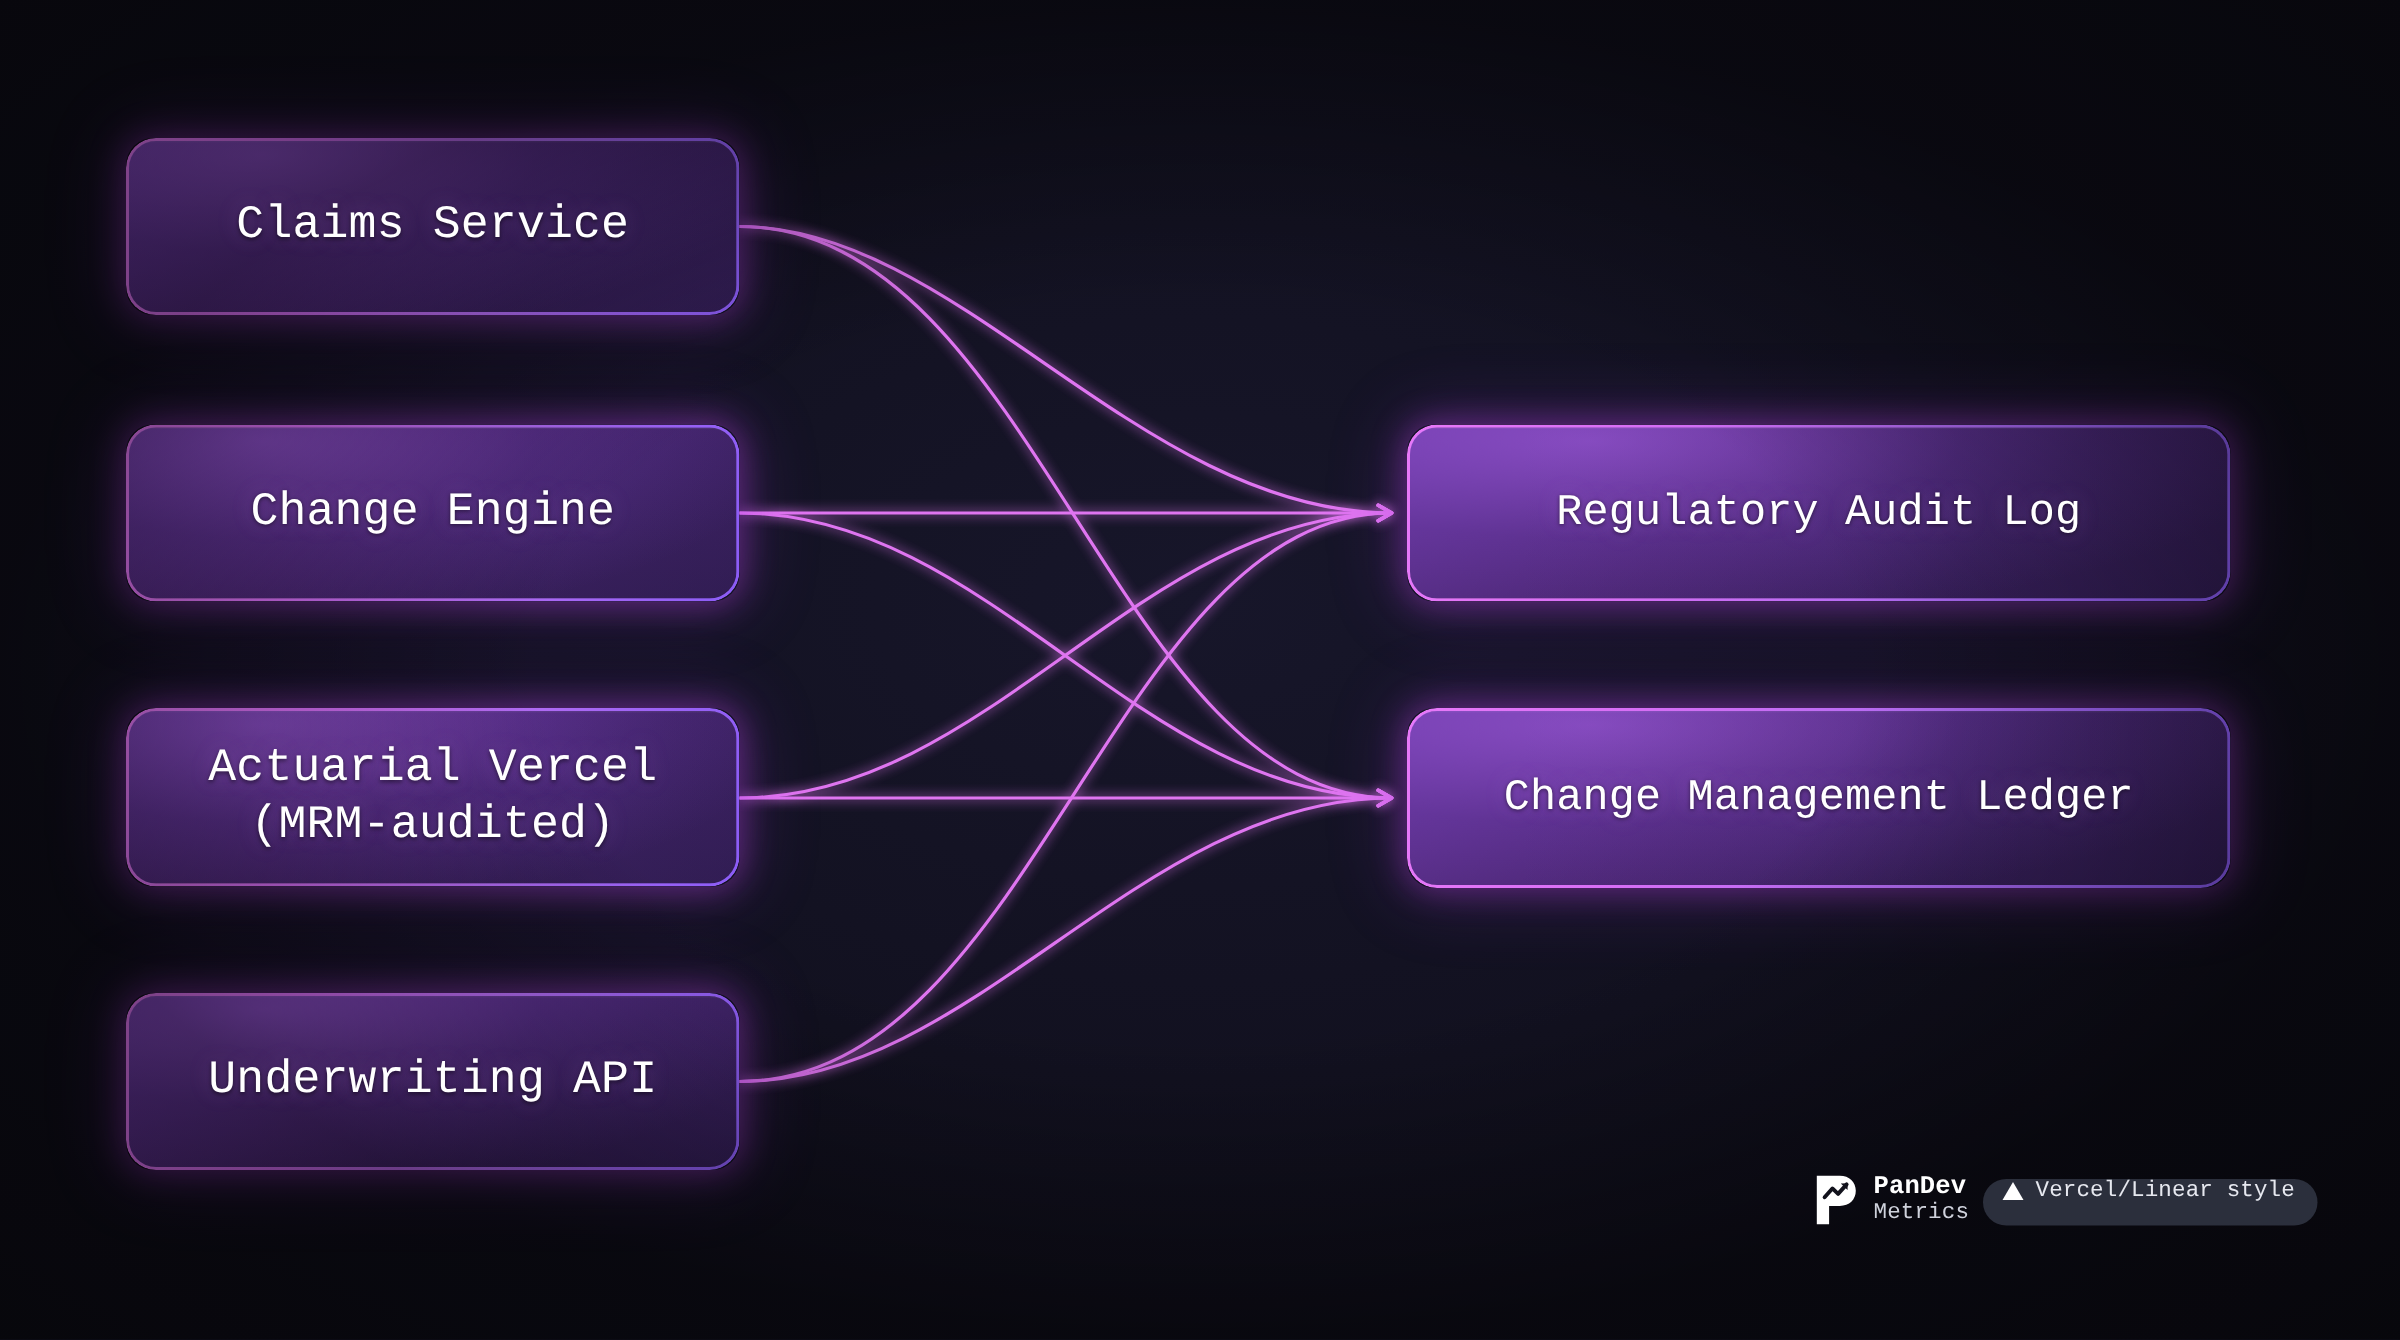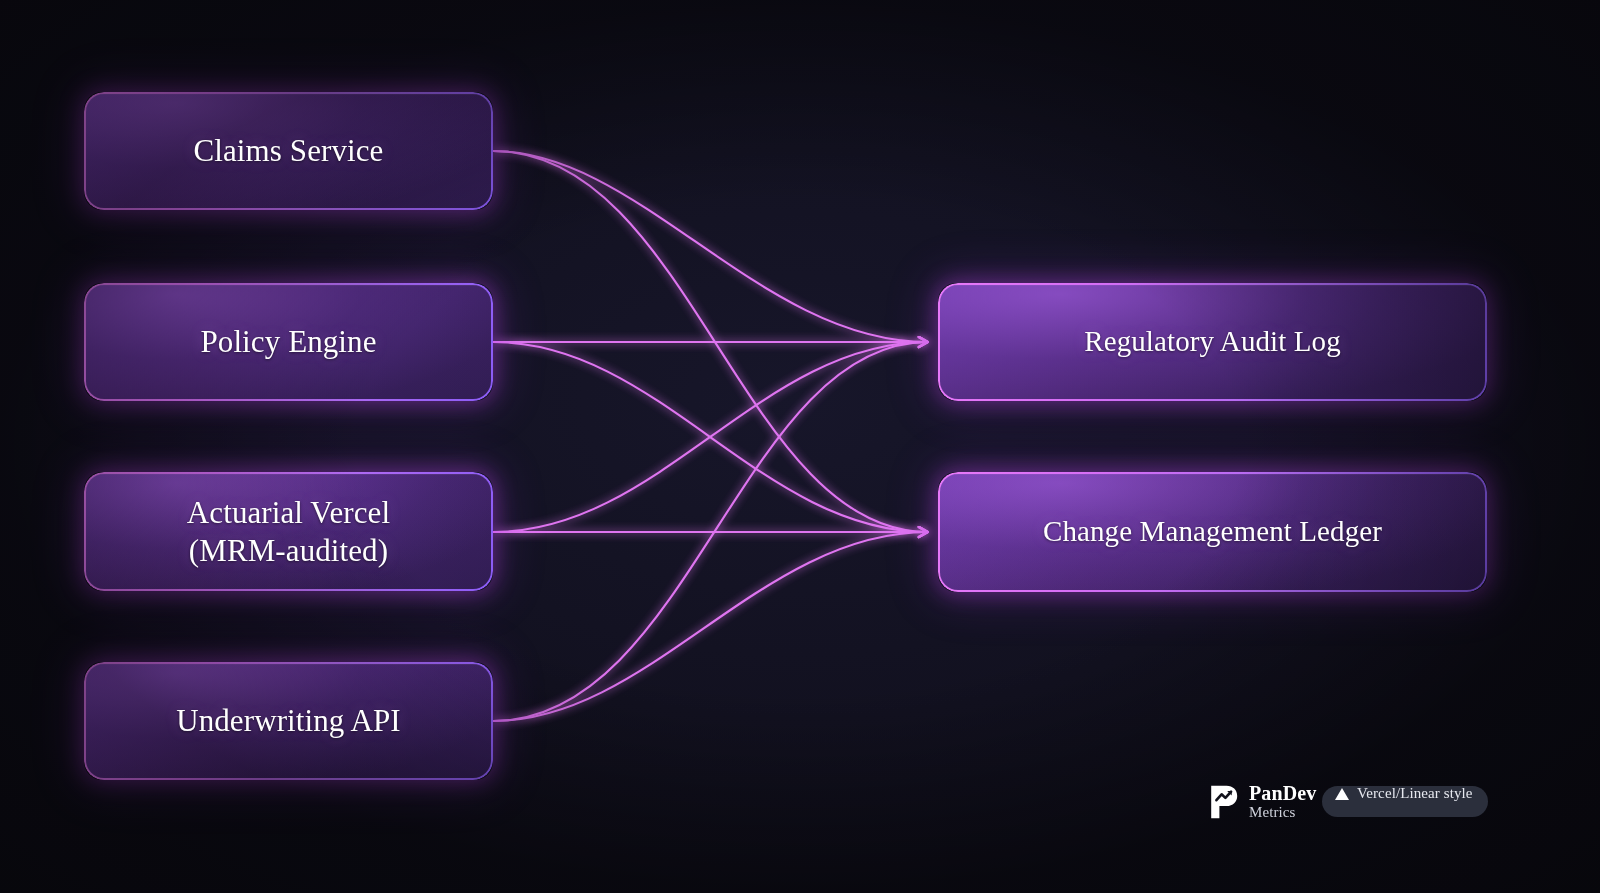--- a/index.html
+++ b/index.html
@@ -4,21 +4,21 @@
 <title>Architecture Flow Diagram</title>
 <style>
   html,body{margin:0;padding:0;background:#0d0c15;}
   *{box-sizing:border-box;}
   .stage{
     position:relative;
     width:1600px;height:893px;
     overflow:hidden;
     background:
       radial-gradient(1200px 700px at 50% 45%, #17162a 0%, #121120 45%, #0d0c15 100%);
-    font-family:Liberation Serif, serif;
+    font-family:Liberation Mono, monospace;
   }
   
   .vignette{
     position:absolute;inset:0;pointer-events:none;
     background:radial-gradient(closest-side at 50% 50%, rgba(0,0,0,0) 55%, rgba(0,0,0,0.45) 100%);
   }
 
   
   .edges{position:absolute;left:0;top:0;width:1600px;height:893px;pointer-events:none;}
 
@@ -84,21 +84,21 @@
   
   .brand{
     position:absolute;left:1208px;top:782px;
     display:flex;align-items:center;gap:11px;
     z-index:5;
   }
   .brand-mark{
     width:30px;height:34px;display:block;flex:none;
   }
   .brand-text{display:flex;flex-direction:column;line-height:1.12;}
-  .brand-name{font-size:20px;font-weight:bold;color:#ffffff;letter-spacing:.1px;}
+  .brand-name{font-size:17px;font-weight:bold;color:#ffffff;letter-spacing:.1px;}
   .brand-sub{font-size:15px;color:#cfd2dc;letter-spacing:.1px;}
 
   .badge{
     position:absolute;left:1322px;top:786px;
     height:31px;
     display:flex;align-items:center;gap:8px;
     padding:0 15px 16px 13px;
     border-radius:16px;
     background:#2b2f3c;
     z-index:5;
@@ -148,21 +148,21 @@
 
       <path d="M493,721 C650,721 760,532 928,532" marker-end="url(#arrowHead)"></path>
     </g>
   </svg>
 
   <div class="node left" id="n-claims">
     <span class="label">Claims Service</span>
   </div>
 
   <div class="node left" id="n-policy">
-    <span class="label">Policy Engine</span>
+    <span class="label">Change Engine</span>
   </div>
 
   <div class="node left" id="n-actuarial">
     <span class="label">Actuarial Vercel
 (MRM-audited)</span>
   </div>
 
   <div class="node left" id="n-underwrit">
     <span class="label">Underwriting API</span>
   </div>

